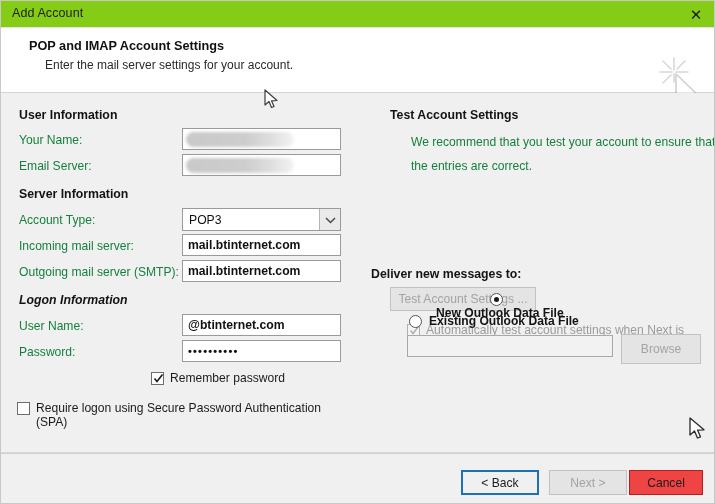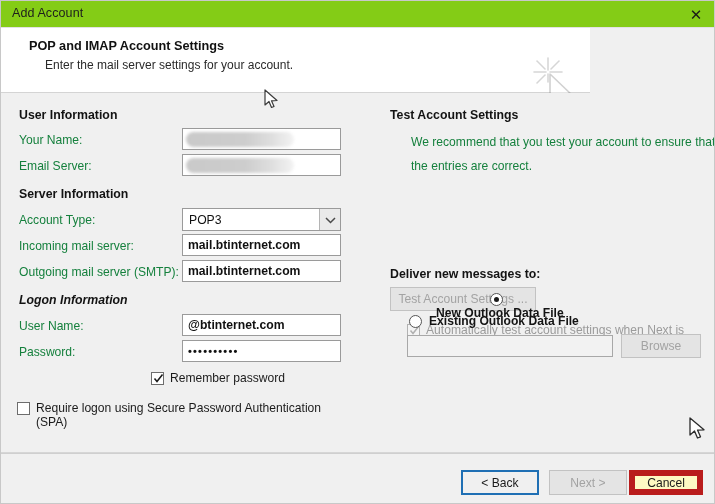--- a/index.html
+++ b/index.html
@@ -34,21 +34,21 @@
     position: absolute; right: 8px; top: 2px;
     width: 24px; height: 22px;
     display: flex; align-items: center; justify-content: center;
     font-size: 15px; color: #1a1a1a; cursor: pointer;
     line-height: 1;
   }
 
   
   .header {
     position: absolute; left: 0; top: 27px;
-    width: 589px; height: 65px;
+    width: 715px; height: 65px;
     background: #ffffff;
     border-bottom: 1px solid #d4d4d4;
   }
   .header-title {
     position: absolute; left: 28px; top: 11px;
     font-size: 12.7px; font-weight: bold; color: #111;
   }
   .header-sub {
     position: absolute; left: 44px; top: 30px;
     font-size: 12px; color: #2a2a2a;
@@ -170,21 +170,21 @@
   .btn.disabled {
     color: #a3a3a3;
     border-color: #c2c2c2;
     background: #e4e4e4;
     cursor: default;
   }
   .btn.focus {
     border: 2px solid #1f6fb4;
     background: #f0f0f0;
   }
-  .btn.plain { background: #fef9c3; border: 6px solid #b91c1c; }
+  .btn.plain { background: #ef4444; border: 1px solid #b91c1c; }
   .btn.more {
     background: #f0f0f0;
     border: 1px solid #2b5f8f;
     box-shadow: inset 0 0 0 1px #dfe9f2;
   }
 
   
   .annot {
     position: absolute;
     border: 2px solid #e02b14;
@@ -298,35 +298,35 @@
 
     <div class="ckrow" style="left:406px; top:230px; width:290px;">
       <span class="ck dim">
         <svg width="11" height="11" viewBox="0 0 11 11">
           <polyline points="1.5,5.5 4,8.5 9.5,1.5" fill="none" stroke="#b0b0b0" stroke-width="1.5"></polyline>
         </svg>
       </span>
       <span class="ck-lbl dim" style="max-width:272px;">Automatically test account settings when Next is clicked</span>
     </div>
 
-    <div class="sec-title" style="left:389px; top:174px;">Deliver new messages to:</div>
+    <div class="sec-title" style="left:370px; top:174px;">Deliver new messages to:</div>
 
     <div class="rdrow" style="left:428px; top:200px;flex-direction:column;">
       <span class="rd on"></span>
       <span class="rd-lbl">New Outlook Data File</span>
     </div>
 
     <div class="rdrow" style="left:408px; top:221px;">
       <span class="rd"></span>
       <span class="rd-lbl">Existing Outlook Data File</span>
     </div>
 
     <div class="tbox" style="left:406px; top:242px; width:206px; background:#f2f2f2; border-color:#a8a8a8;"></div>
 
-    <div class="btn disabled" style="left:620px; top:241px; width:80px; height:24px;">Browse</div>
+    <div class="btn disabled" style="left:620px; top:241px; width:80px; height:30px;">Browse</div>
 
     <div class="btn more" style="left:596px; top:408px; width:104px; height:23px;">More Settings ...</div>
     <div class="annot" style="left:592px; top:404px; width:114px; height:33px;"></div>
 
   </div>
 
   <div class="sep-line"></div>
 
   <div class="footer">
     <div class="btn focus" style="left:460px; top:16px; width:78px; height:25px;">&lt; Back</div>

